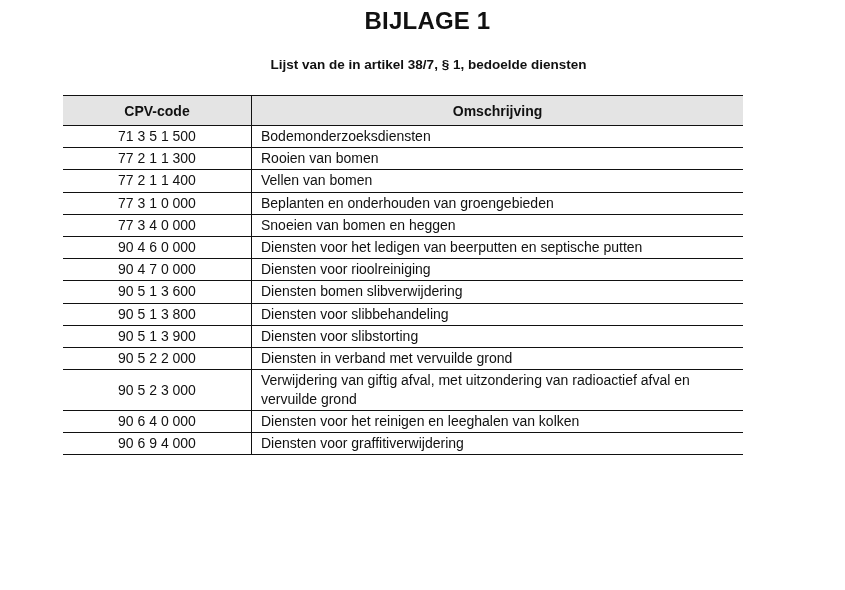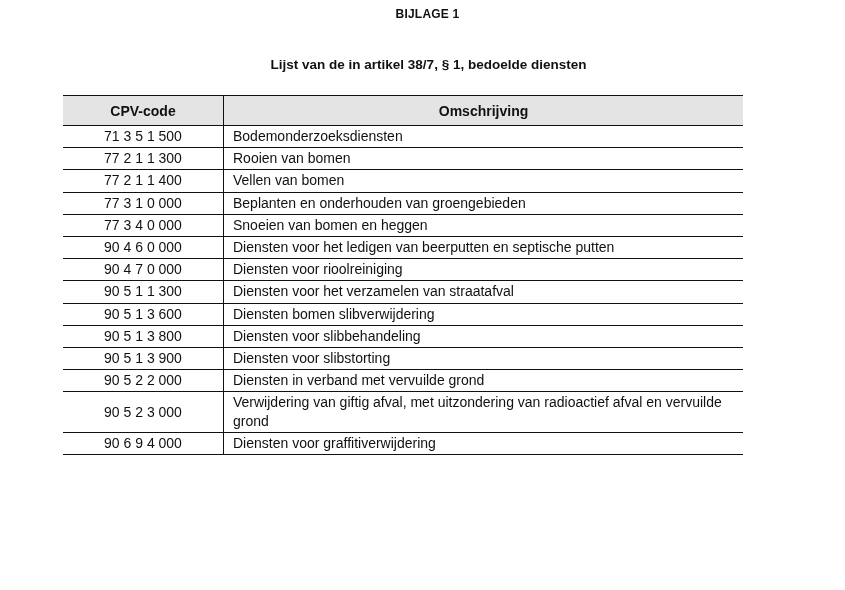--- a/index.html
+++ b/index.html
@@ -2,42 +2,42 @@
 <html><head>
   <meta charset="utf-8">
   <style>
     html, body { margin: 0; padding: 0; background: #ffffff; }
     body {
       width: 845px; height: 590px; position: relative; overflow: hidden;
       font-family: "Liberation Sans", "DejaVu Sans", sans-serif; color: #111;
     }
     .title {
       position: absolute; left: 0; width: 845px; top: 7px;
-      text-align: center; font-weight: bold; font-size: 12px; letter-spacing: 0.2px;
+      text-align: center; font-weight: bold; font-size: 24px; letter-spacing: 0.2px;
       padding-left: 10px; box-sizing: border-box;
     }
     .subtitle {
       position: absolute; left: 0; width: 845px; top: 57px;
       text-align: center; font-weight: bold; font-size: 13.5px;
       padding-left: 12px; box-sizing: border-box;
     }
     table.cpv {
       position: absolute; left: 63px; top: 95px; width: 680px;
       border-collapse: collapse; font-size: 14px;
     }
     table.cpv th {
       background: #e4e4e4; font-weight: bold; height: 29px; padding: 0;
       border-top: 1.5px solid #111; border-bottom: 1.5px solid #111;
       font-size: 14px;
     }
     table.cpv td {
       border-bottom: 1.3px solid #111; padding: 0; height: 21.2px; line-height: 19px;
     }
     table.cpv th.code, table.cpv td.code {
-      width: 160px; text-align: center; border-right: 1.3px solid #111;
+      width: 188px; text-align: center; border-right: 1.3px solid #111;
     }
     table.cpv th.desc { text-align: center; }
     table.cpv td.desc { text-align: left; padding-left: 9px; }
     table.cpv tr.tall td { height: 40px; line-height: 19px; }
   </style>
 </head>
 <body>
 
 <div class="title">BIJLAGE 1</div>
 <div class="subtitle">Lijst van de in artikel 38/7, § 1, bedoelde diensten</div>
@@ -72,41 +72,41 @@
       </tr>
       <tr>
         <td class="code">90 4 6 0 000</td>
         <td class="desc">Diensten voor het ledigen van beerputten en septische putten</td>
       </tr>
       <tr>
         <td class="code">90 4 7 0 000</td>
         <td class="desc">Diensten voor rioolreiniging</td>
       </tr>
       <tr>
-        <td class="code">90 5 1 1 300</td>
-        <td class="desc">Diensten voor het verzamelen van straatafval</td>
-      </tr>
-      <tr>
         <td class="code">90 5 1 3 600</td>
         <td class="desc">Diensten bomen slibverwijdering</td>
       </tr>
       <tr>
         <td class="code">90 5 1 3 800</td>
         <td class="desc">Diensten voor slibbehandeling</td>
       </tr>
       <tr>
         <td class="code">90 5 1 3 900</td>
         <td class="desc">Diensten voor slibstorting</td>
       </tr>
       <tr>
         <td class="code">90 5 2 2 000</td>
         <td class="desc">Diensten in verband met vervuilde grond</td>
       </tr>
       <tr class="tall">
         <td class="code">90 5 2 3 000</td>
         <td class="desc">Verwijdering van giftig afval, met uitzondering van radioactief afval en vervuilde grond</td>
       </tr>
       <tr>
+        <td class="code">90 6 4 0 000</td>
+        <td class="desc">Diensten voor het reinigen en leeghalen van kolken</td>
+      </tr>
+      <tr>
         <td class="code">90 6 9 4 000</td>
         <td class="desc">Diensten voor graffitiverwijdering</td>
       </tr>
     </tbody>
 </table>
 
 </body></html>

